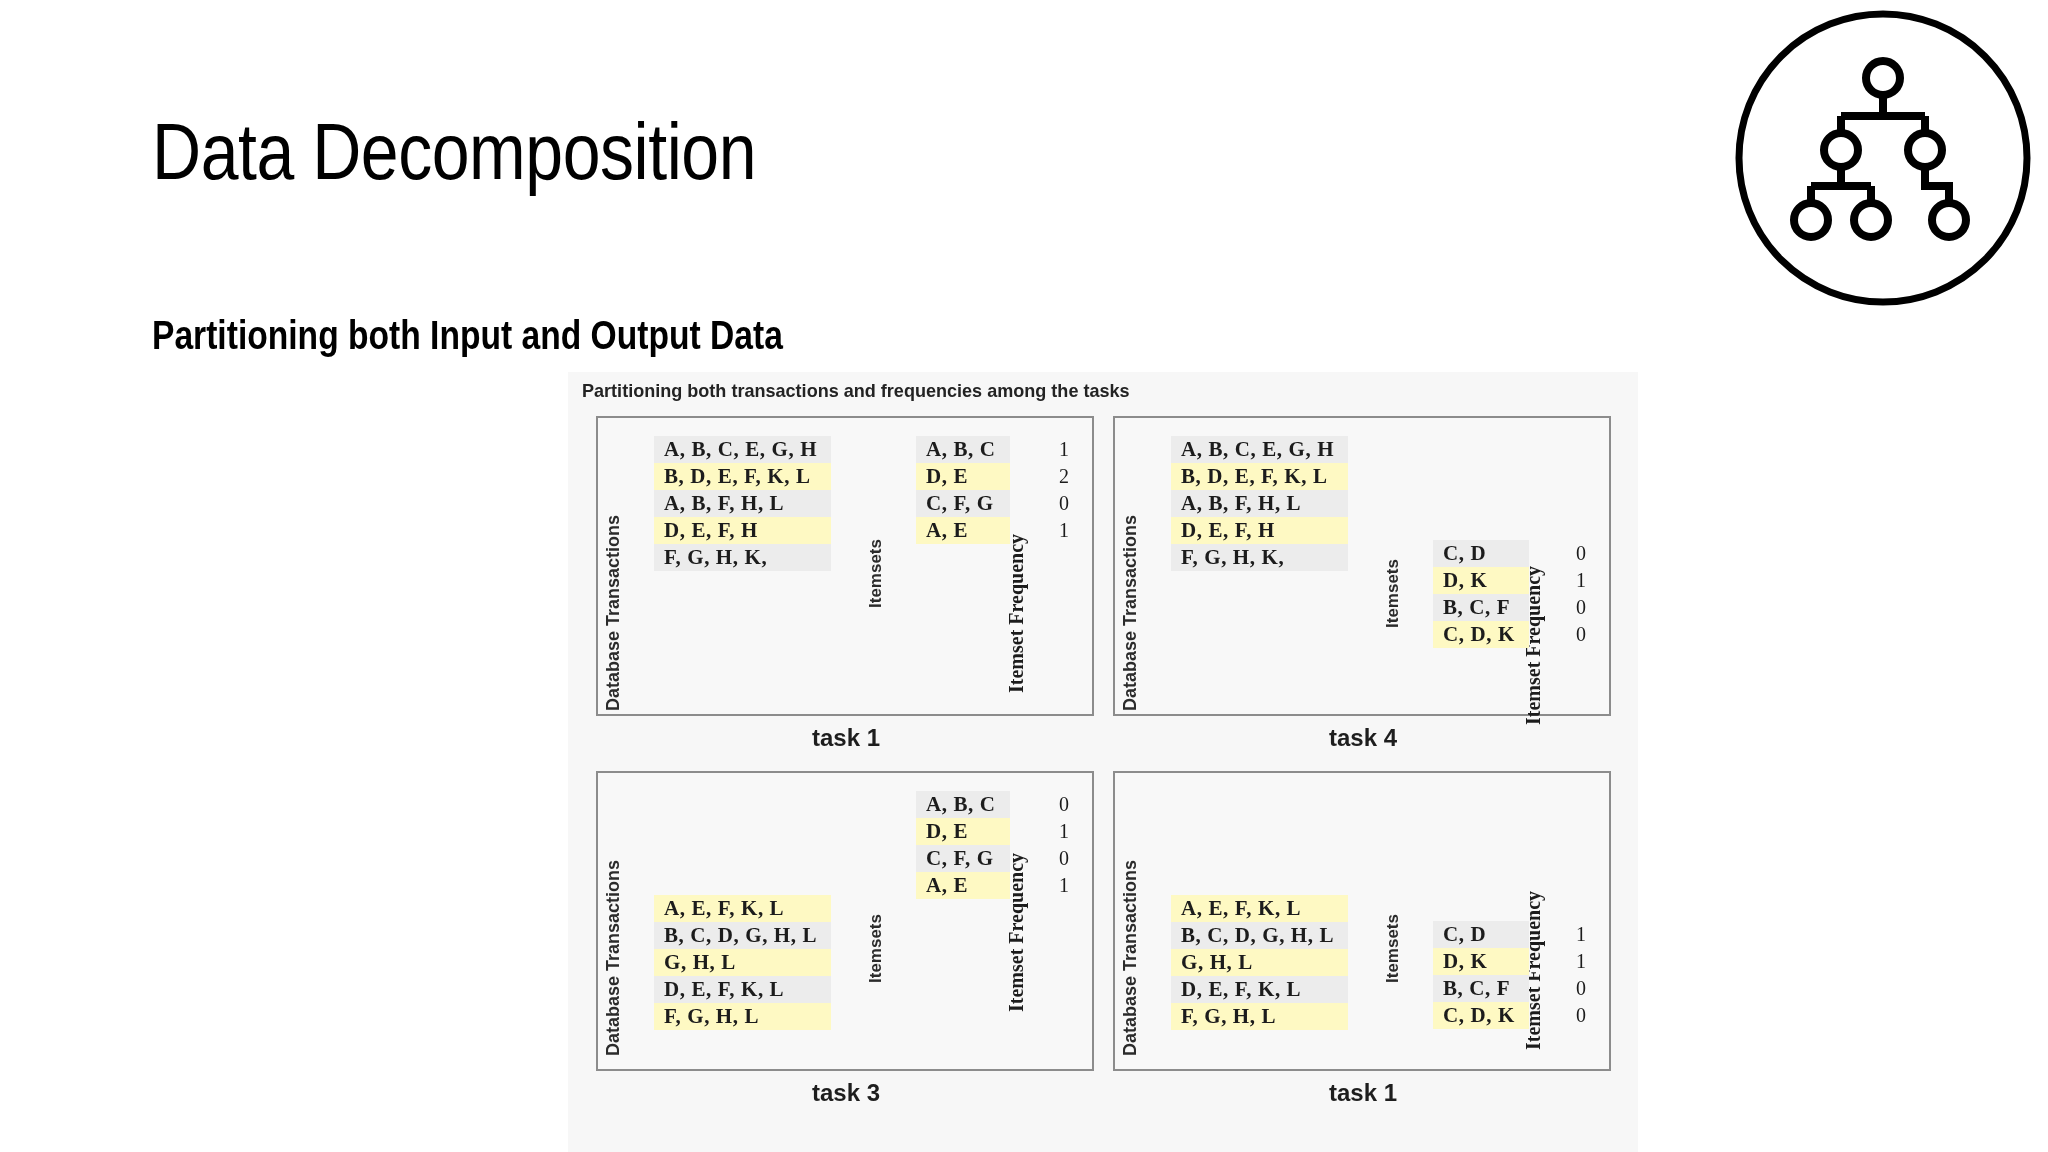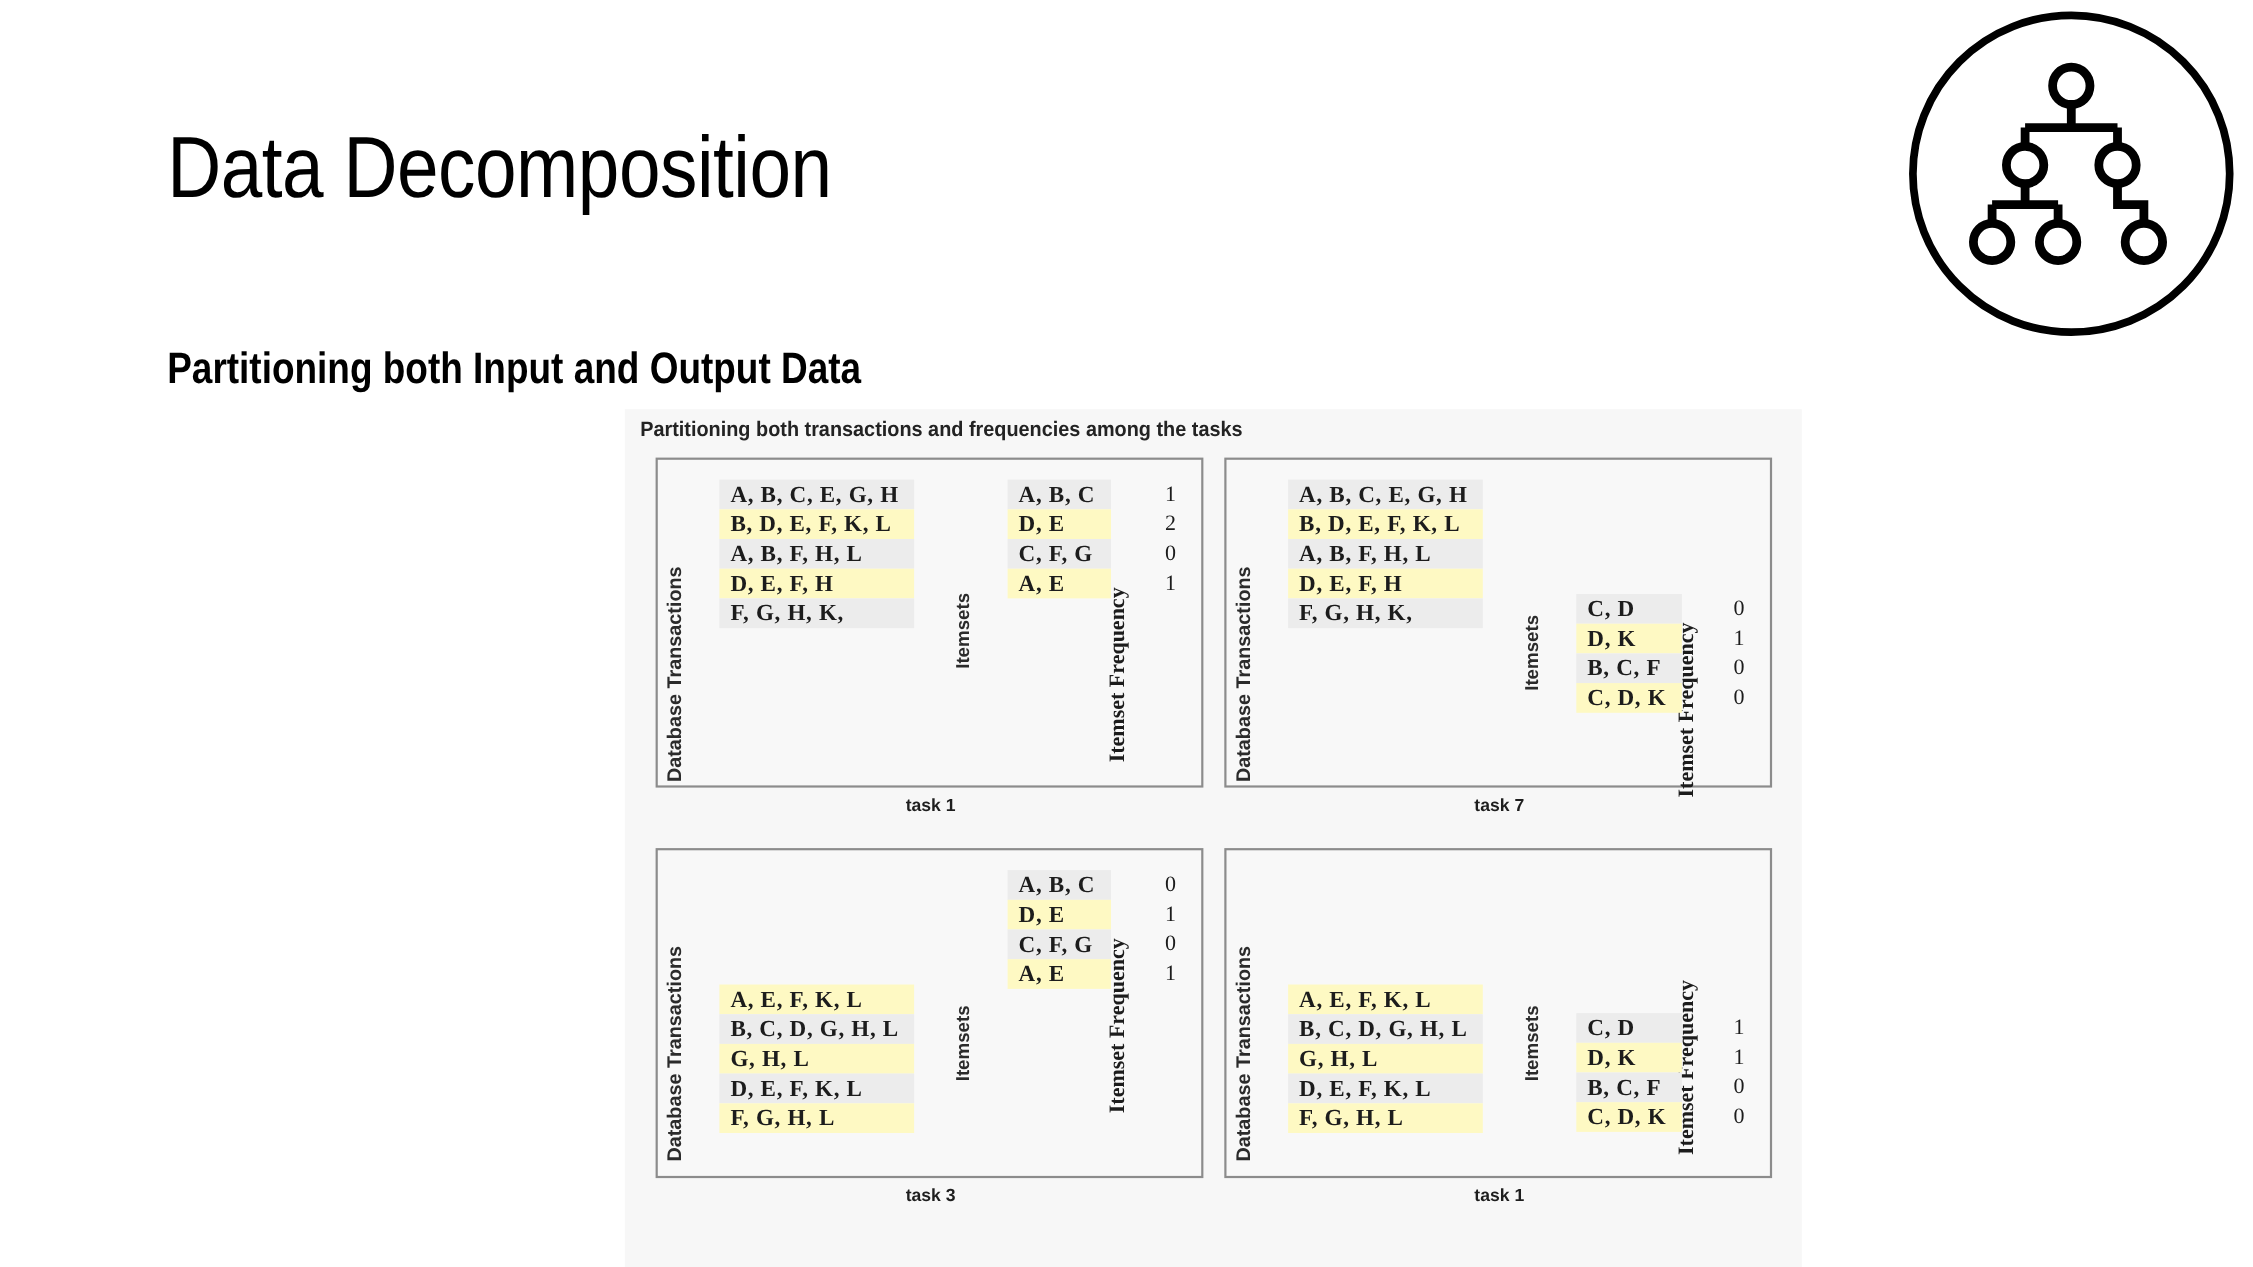--- a/index.html
+++ b/index.html
@@ -106,21 +106,21 @@
     box-sizing: border-box;
   }
 
   .panel-label {
     position: absolute;
     left: 0;
     top: 308px;
     width: 500px;
     text-align: center;
     font-family: "Liberation Sans", sans-serif;
-    font-size: 16px;
+    font-size: 24px;
     font-weight: 600;
     color: #1e1e1e;
   }
 
   
   .vlabel {
     position: absolute;
     font-family: "Liberation Sans", sans-serif;
     font-size: 18px;
     font-weight: bold;
@@ -259,21 +259,21 @@
           <div class="row even">C, D, K</div>
         </div>
 
         <div class="freq-block" style="left:452px; top:122px;">
           <div class="freq">0</div>
           <div class="freq">1</div>
           <div class="freq">0</div>
           <div class="freq">0</div>
         </div>
       </div>
-      <div class="panel-label">task 7</div>
+      <div class="panel-label">task 4</div>
     </div>
 
     <div class="panel-wrap p3">
       <div class="panel">
         <div class="vlabel db" style="top:262px;">Database Transactions</div>
         <div class="vlabel is" style="top:190px;">Itemsets</div>
         <div class="vlabel freq" style="top:212px;">Itemset Frequency</div>
 
         <div class="col-block" style="left:56px; top:122px;">
           <div class="row even">A, E, F, K, L</div>

